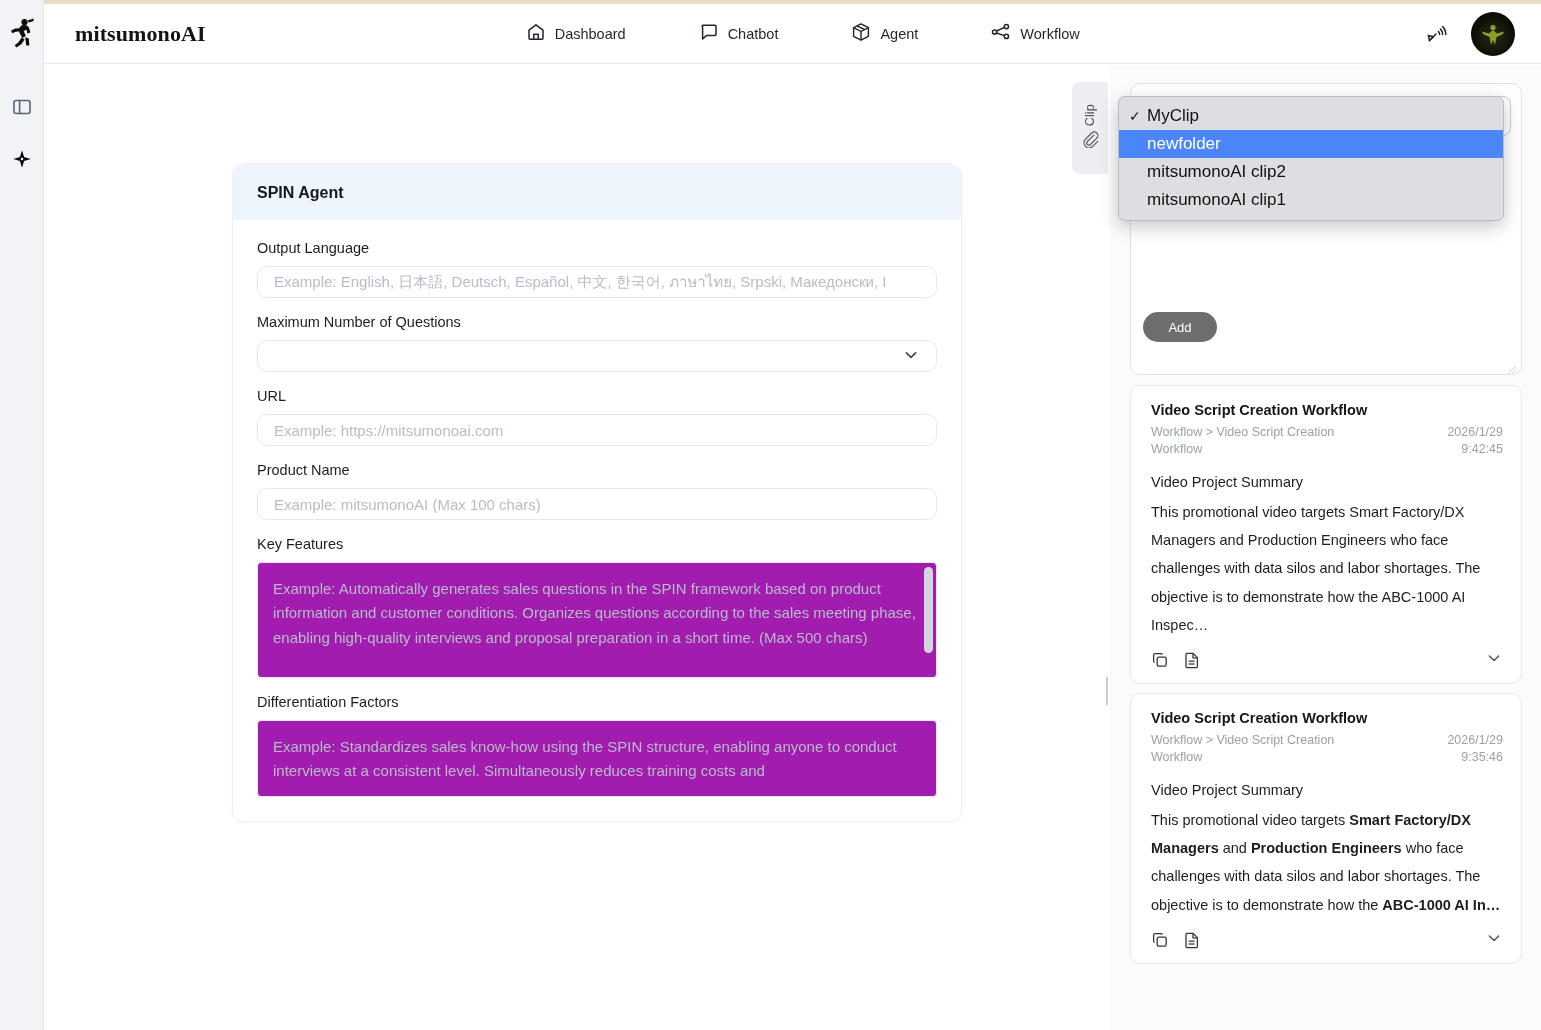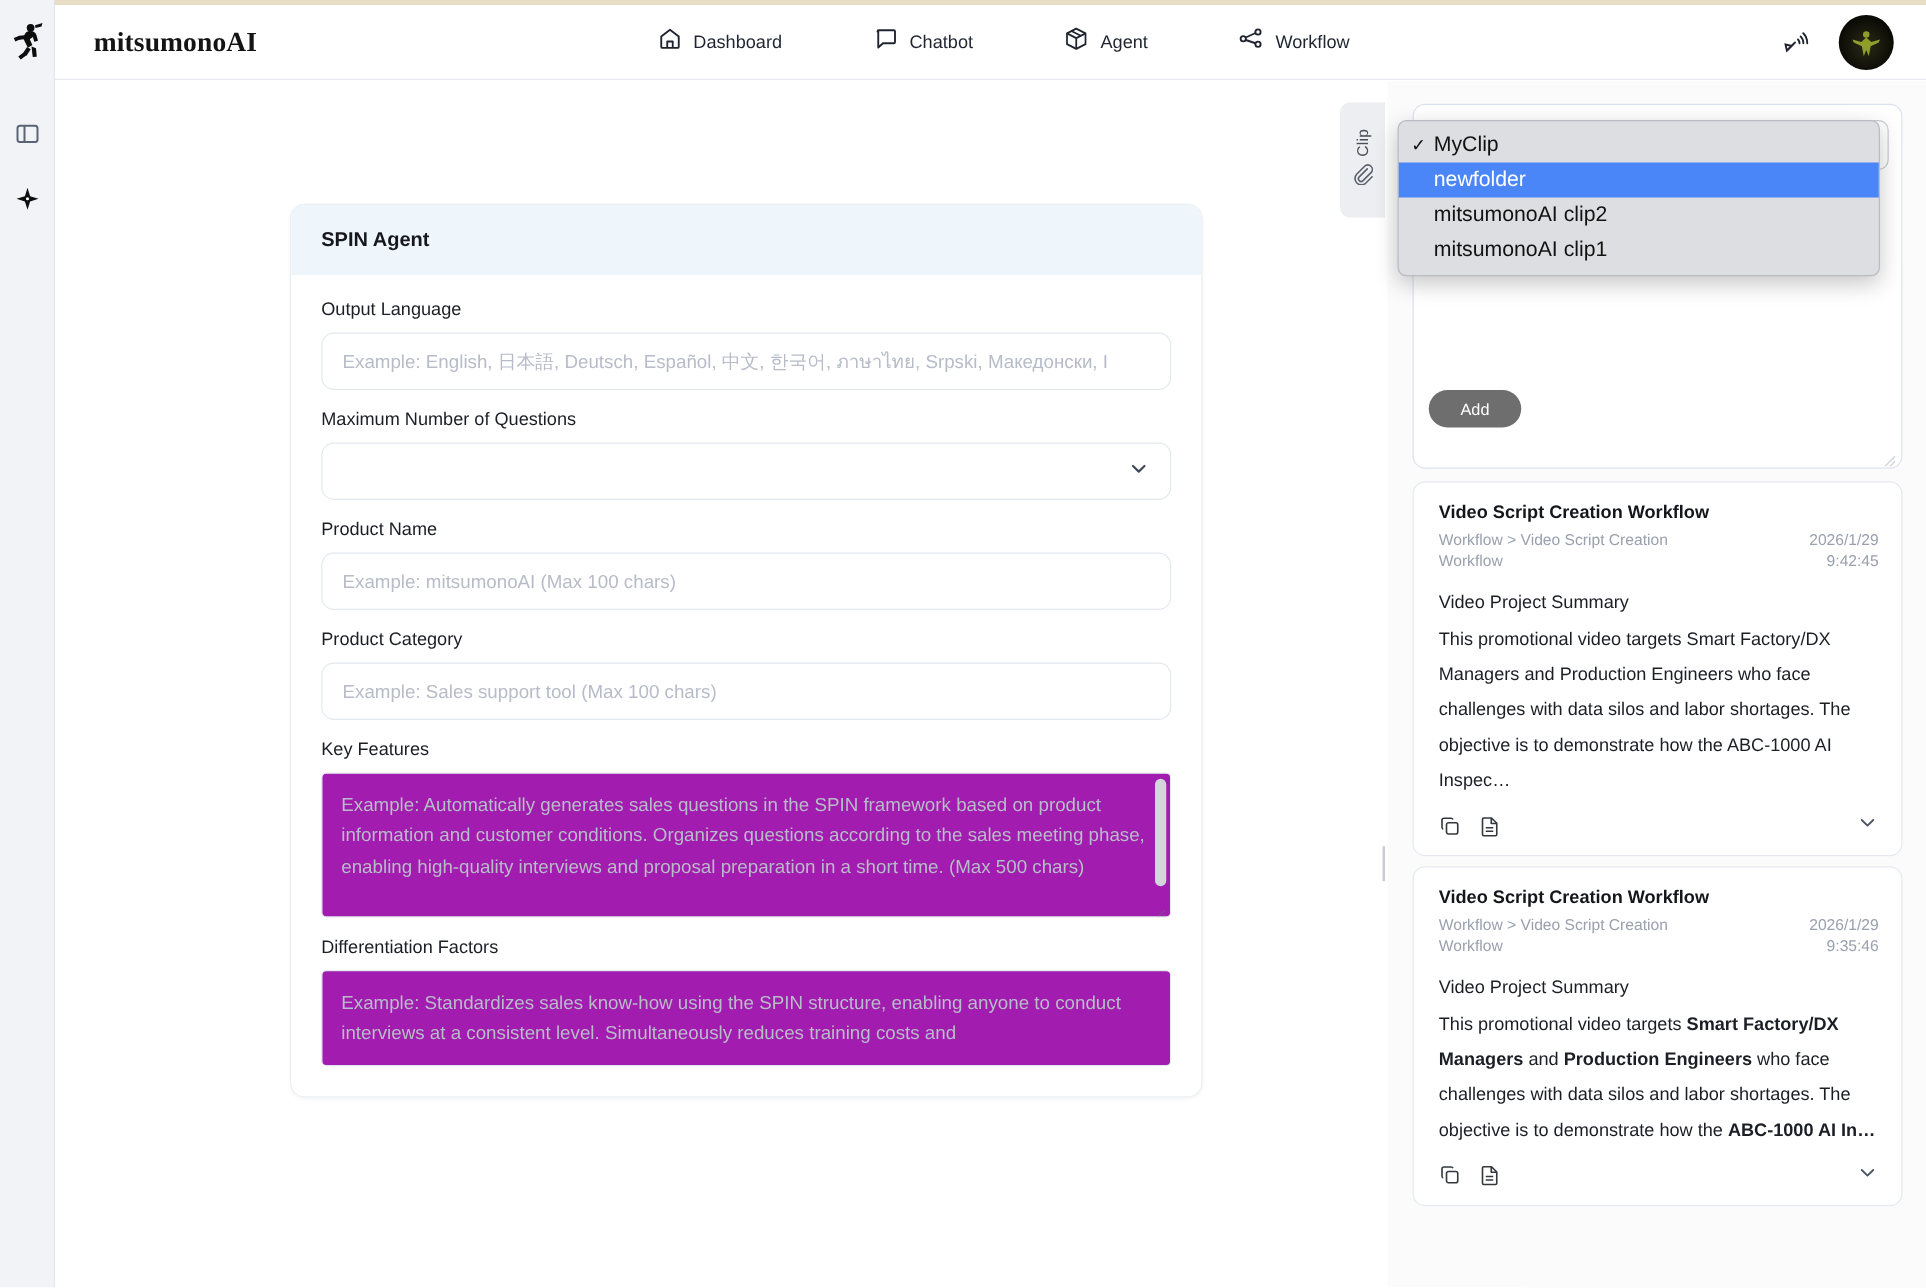--- a/index.html
+++ b/index.html
@@ -67,21 +67,21 @@
     margin-left: 22px;
   }
   .form-header {
     background: #eff6fb; padding: 20px 24px 18px 24px;
   }
   .form-title { font-size: 16px; font-weight: 700; color: #16181d; }
   .form-body { padding: 20px 24px 8px 24px; background: #fff; }
   .field { margin-bottom: 16px; }
   .field-label { font-size: 14.5px; color: #1b1e25; margin-bottom: 10px; }
   .input {
-    width: 100%; height: 46px;
+    width: 100%; height: 32px;
     border: 1px solid #e4e8ef; border-radius: 10px;
     background: #fff;
     display: flex; align-items: center;
     padding: 0 16px;
     font-size: 15px; color: #b7bcc8;
     white-space: nowrap; overflow: hidden;
     cursor: text;
   }
   .input.select { justify-content: flex-end; padding-right: 16px; cursor: pointer; }
   .textarea {
@@ -300,30 +300,30 @@
           <div class="field-label">Maximum Number of Questions</div>
           <div class="input select">
             <span>
               <svg width="18" height="18" viewBox="0 0 18 18" fill="none" stroke="#3f4757" stroke-width="1.7" stroke-linecap="round" stroke-linejoin="round">
                 <path d="M4.4 6.8 L9 11.3 L13.6 6.8"></path>
               </svg>
             </span>
           </div>
         </div>
 
+        <div class="field">
+          <div class="field-label">URL</div>
+          <div class="input">Example: https://mitsumonoai.com</div>
+        </div>
 
         <div class="field">
           <div class="field-label">Product Name</div>
           <div class="input">Example: mitsumonoAI (Max 100 chars)</div>
         </div>
 
-        <div class="field">
-          <div class="field-label">Product Category</div>
-          <div class="input">Example: Sales support tool (Max 100 chars)</div>
-        </div>
 
         <div class="field">
           <div class="field-label">Key Features</div>
           <div class="textarea sized">
             <span>Example: Automatically generates sales questions in the SPIN framework based on product information and customer conditions. Organizes questions according to the sales meeting phase, enabling high-quality interviews and proposal preparation in a short time. (Max 500 chars)</span>
             <div class="ta-scrollbar"></div>
             <span class="resize-grip">
               <svg width="10" height="10" viewBox="0 0 10 10" stroke="#6b7280" stroke-width="1">
                 <line x1="9" y1="1" x2="1" y2="9"></line>
                   <line x1="9" y1="5" x2="5" y2="9"></line>

